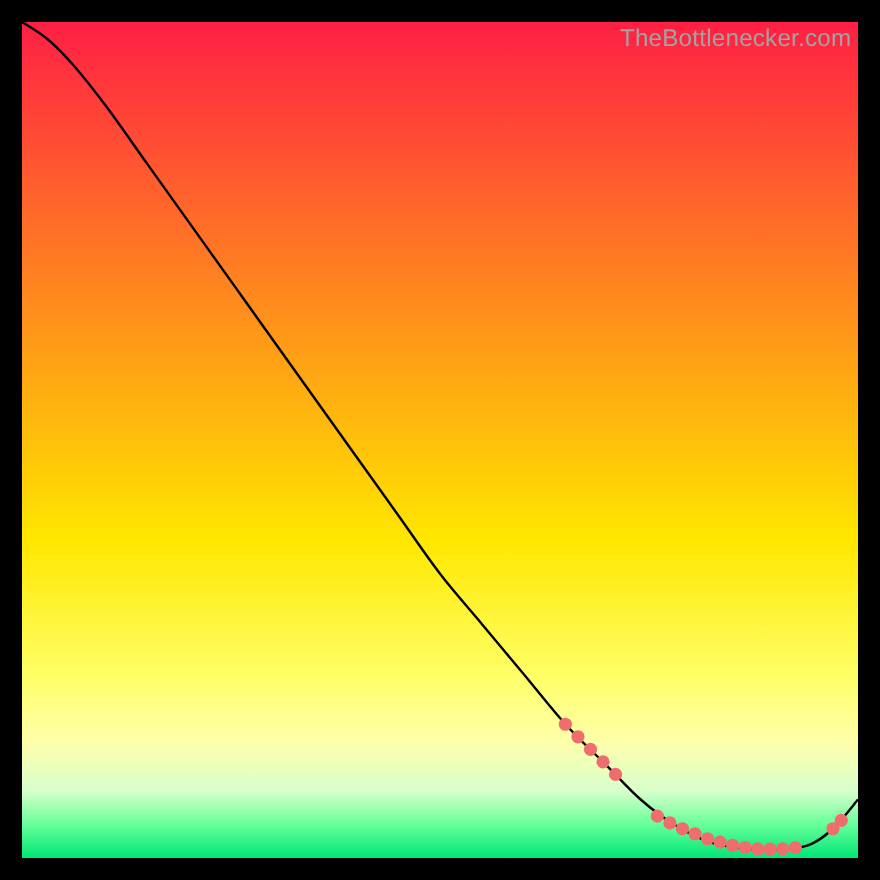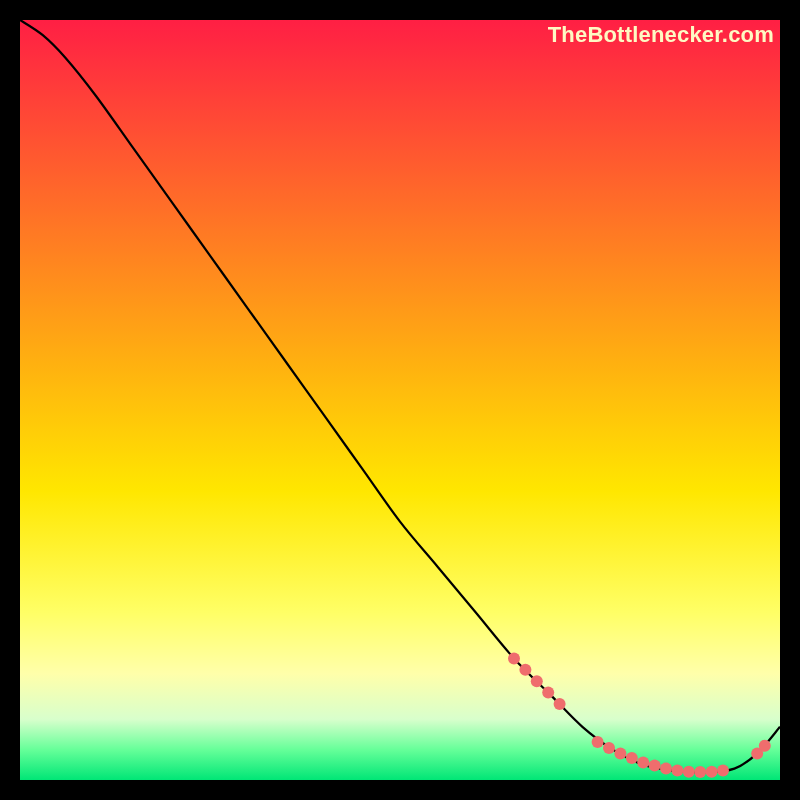--- a/index.html
+++ b/index.html
@@ -23,23 +23,23 @@
     position: absolute;
     left: 0;
     top: 0;
     width: 760px;
     height: 760px;
   }
   .watermark {
     position: absolute;
     top: 2px;
     right: 6px;
-    color: #fef9c3;
+    color: #a3a3a3;
     font-size: 22px;
-    font-weight: 700;
+    font-weight: 400;
     letter-spacing: 0.2px;
     user-select: none;
   }
 </style>
 </head>
 <body>
 
 <div class="frame">
   <svg class="plot-area" viewBox="0 0 760 760" preserveAspectRatio="none">
     <defs>

